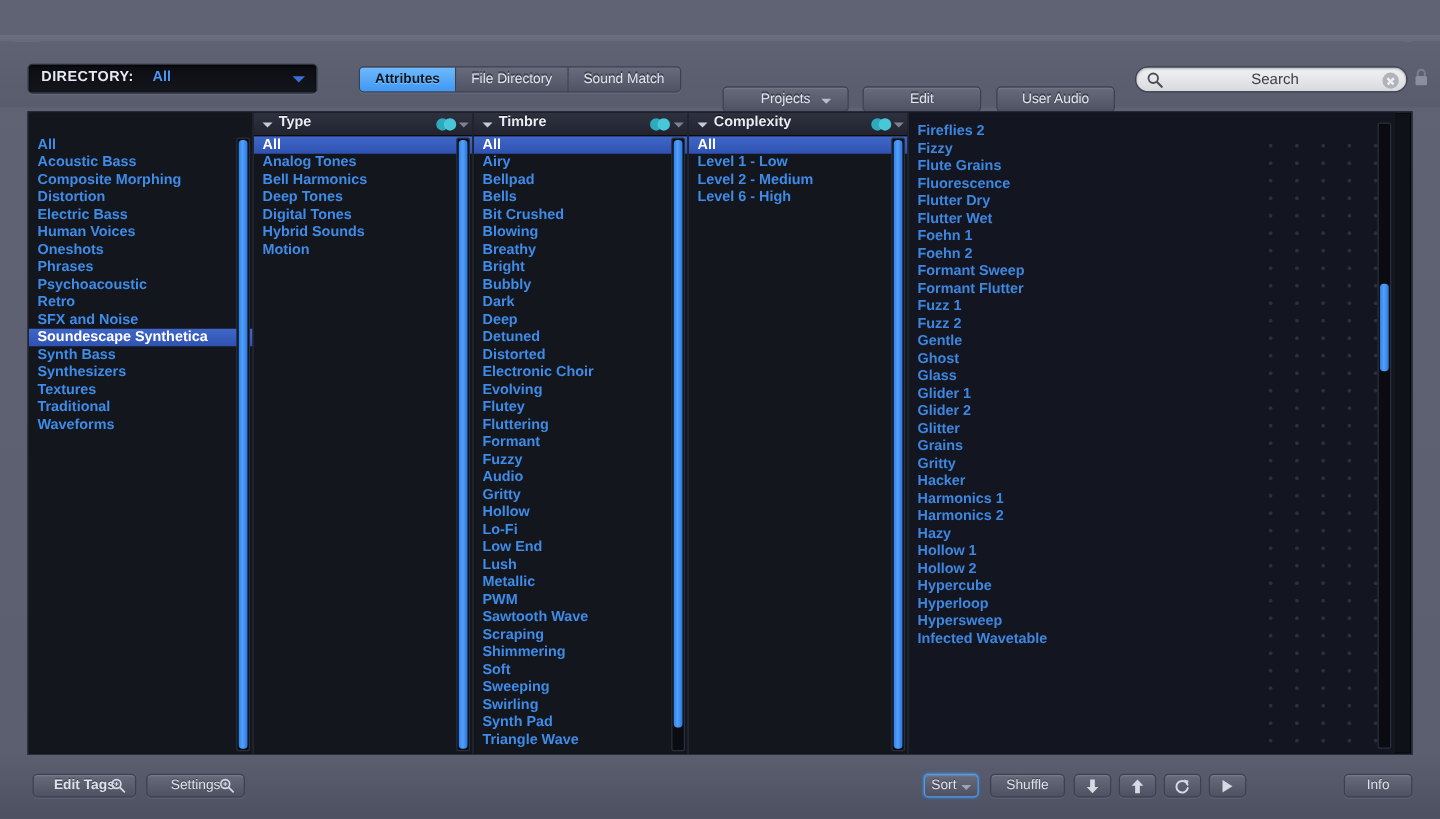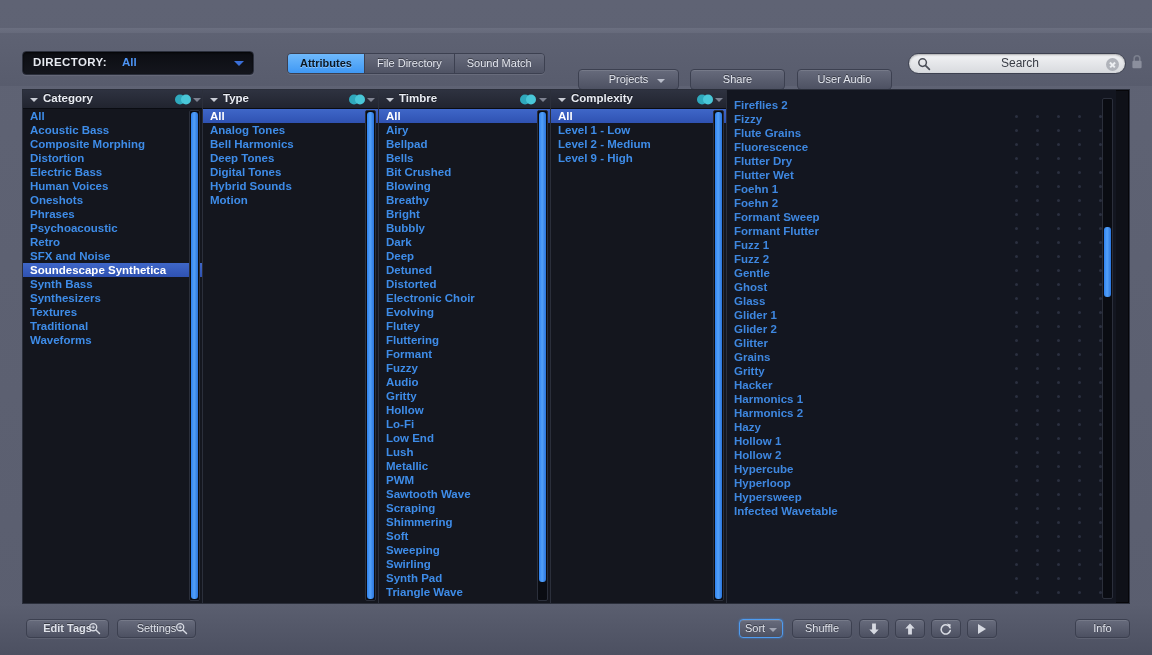--- a/index.html
+++ b/index.html
@@ -325,48 +325,39 @@
   <div class="segbar">
     <div class="seg active">Attributes</div>
     <div class="seg">File Directory</div>
     <div class="seg">Sound Match</div>
   </div>
 
   <div class="tb-btn" id="btn-projects">
     <span>Projects</span>
     <span class="proj-arrow"></span>
   </div>
-  <div class="tb-btn" id="btn-share">Share</div>
+  <div class="tb-btn" id="btn-share">Edit</div>
   <div class="tb-btn" id="btn-useraudio">User Audio</div>
 
   <div class="searchbox">
     <svg class="search-icon" width="14" height="14" viewBox="0 0 14 14">
       <circle cx="5.6" cy="5.6" r="3.8" fill="none" stroke="#4b4e57" stroke-width="1.5"></circle>
       <path d="M8.6 8.6 L12.4 12.4" stroke="#4b4e57" stroke-width="1.7" stroke-linecap="round"></path>
     </svg>
     <input class="search-input" type="text" placeholder="Search" style="">
     <span class="search-clear"></span>
   </div>
   <svg class="lock-icon" width="12" height="16" viewBox="0 0 12 16">
     <path d="M3.2 7 V4.6 a2.8 2.8 0 0 1 5.6 0 V7" fill="none" stroke="#7c808e" stroke-width="1.6"></path>
     <rect x="1.4" y="6.8" width="9.2" height="7.4" rx="1.2" fill="#8b8f9d"></rect>
   </svg>
 
   <div class="browser">
 
     <div class="col" id="col-category">
-      <div class="col-head">
-        <span class="ch-tri"></span>
-        <span class="ch-title">Category</span>
-        <svg class="ch-circles" id="hc-category" width="18" height="11" viewBox="0 0 18 11">
-          <circle cx="6" cy="5.5" r="5" fill="#2fa9bd"></circle>
-          <circle cx="12" cy="5.5" r="5" fill="#49c7d8"></circle>
-        </svg>
-        <span class="ch-tri2" id="ht-category"></span>
-      </div>
       <div class="list">
           <div class="item">All</div>
           <div class="item">Acoustic Bass</div>
           <div class="item">Composite Morphing</div>
           <div class="item">Distortion</div>
           <div class="item">Electric Bass</div>
           <div class="item">Human Voices</div>
           <div class="item">Oneshots</div>
           <div class="item">Phrases</div>
           <div class="item">Psychoacoustic</div>
@@ -467,21 +458,21 @@
         <svg class="ch-circles" id="hc-complexity" width="18" height="11" viewBox="0 0 18 11">
           <circle cx="6" cy="5.5" r="5" fill="#2fa9bd"></circle>
           <circle cx="12" cy="5.5" r="5" fill="#49c7d8"></circle>
         </svg>
         <span class="ch-tri2" id="ht-complexity"></span>
       </div>
       <div class="list">
           <div class="item sel">All</div>
           <div class="item">Level 1 - Low</div>
           <div class="item">Level 2 - Medium</div>
-          <div class="item">Level 9 - High</div>
+          <div class="item">Level 6 - High</div>
         </div>
       <div class="vscroll" style="right:2px;bottom:2px;">
         <div class="vthumb" style="top:1px;bottom:1px;"></div>
       </div>
     </div>
 
     <div class="col" id="col-results">
       <div class="list results" style="top:8px;">
           <div class="item">Fireflies 2</div>
           <div class="item">Fizzy</div>

